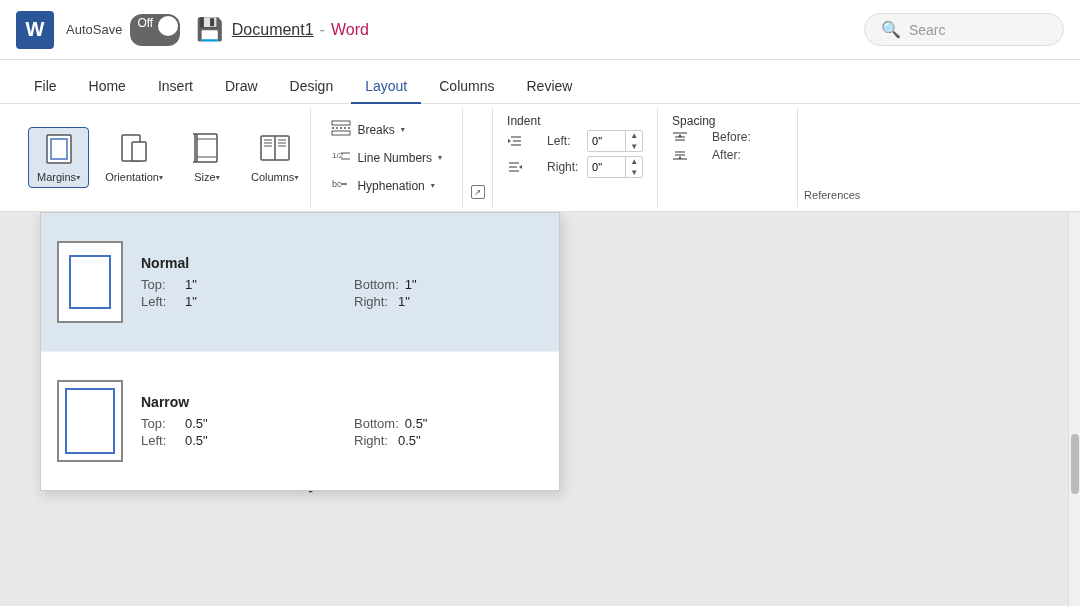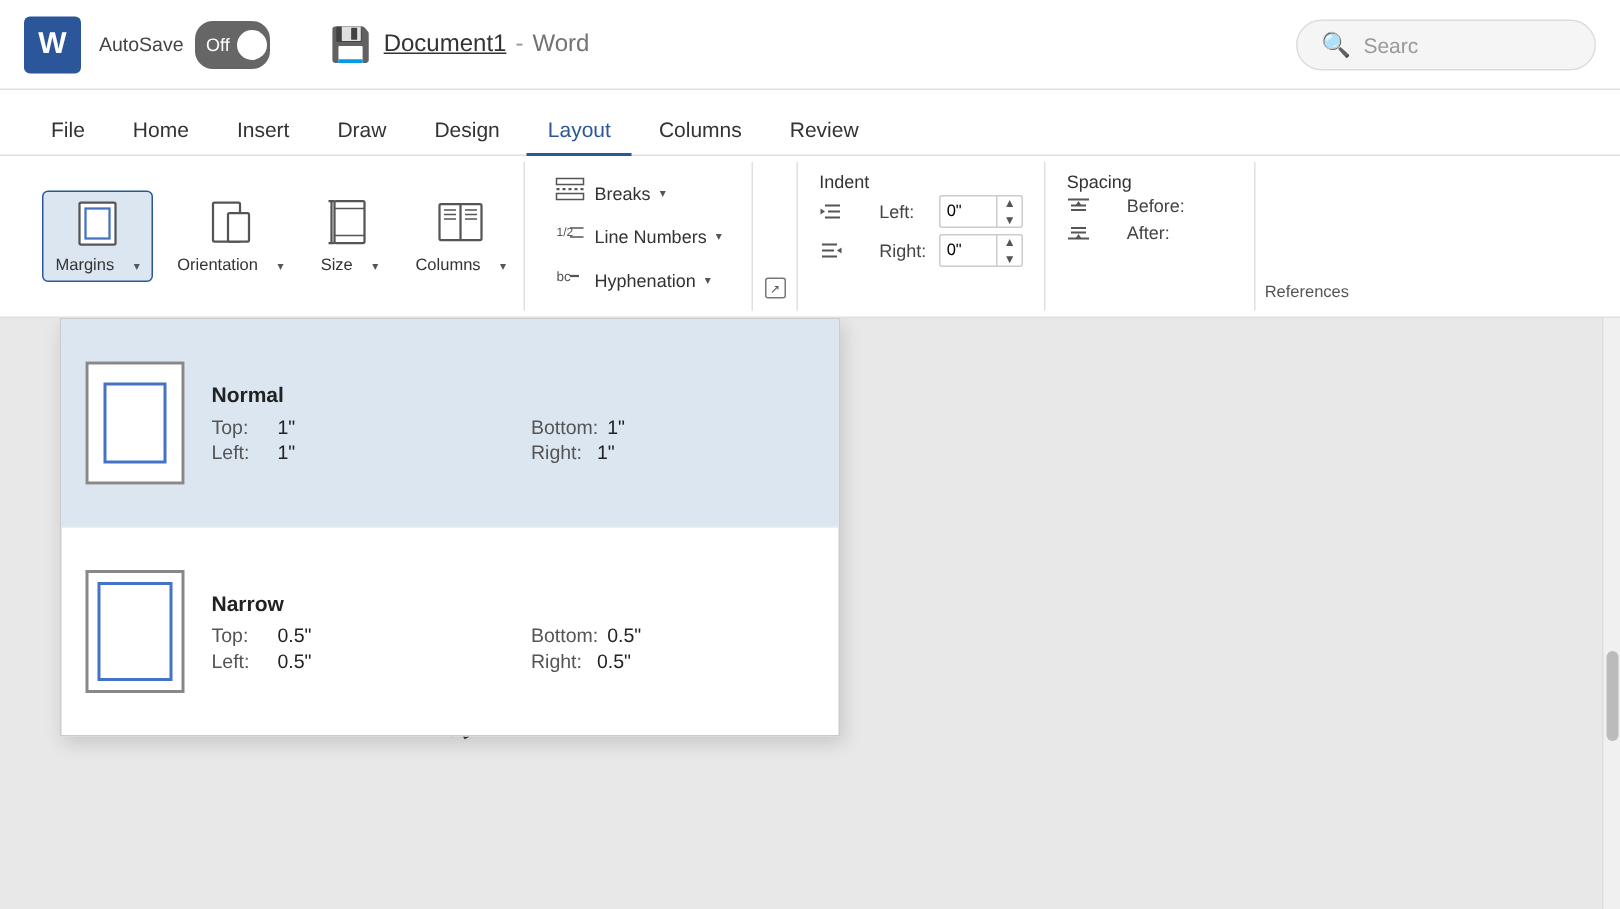--- a/index.html
+++ b/index.html
@@ -32,29 +32,28 @@
       color: white;
       font-weight: bold;
       font-size: 20px;
       margin-right: 12px;
       flex-shrink: 0;
     }
     .autosave-area {
       display: flex;
       align-items: center;
       gap: 8px;
-      margin-right: 32px;
+      margin-right: 8px;
     }
     .autosave-label {
       font-size: 13px;
       color: #444;
     }
     .toggle-switch {
       display: inline-flex;
-      align-items: center;
       background: #666;
       border-radius: 12px;
       width: 50px;
       height: 32px;
       position: relative;
       padding: 2px;
       cursor: pointer;
     }
     .toggle-knob {
       width: 20px;
@@ -79,21 +78,21 @@
       color: #333;
       font-weight: 400;
       text-decoration: underline;
     }
     .title-separator {
       color: #999;
       margin: 0 6px;
     }
     .app-name {
       font-size: 16px;
-      color: #737373;
+      color: #be185d;
       font-weight: 400;
     }
     .search-bar {
       margin-left: auto;
       display: flex;
       align-items: center;
       background: #f5f5f5;
       border: 1px solid #ddd;
       border-radius: 20px;
       padding: 6px 16px;
@@ -181,21 +180,21 @@
     .toolbar-btn-icon {
       font-size: 28px;
       color: #555;
       line-height: 1;
     }
     .toolbar-btn-label {
       font-size: 11px;
       color: #333;
       display: flex;
       align-items: center;
-      gap: 13px;
+      gap: 0;
       white-space: nowrap;
     }
     .chevron-small {
       font-size: 8px;
       color: #555;
     }
 
     
     .toolbar-small-items {
       display: flex;

